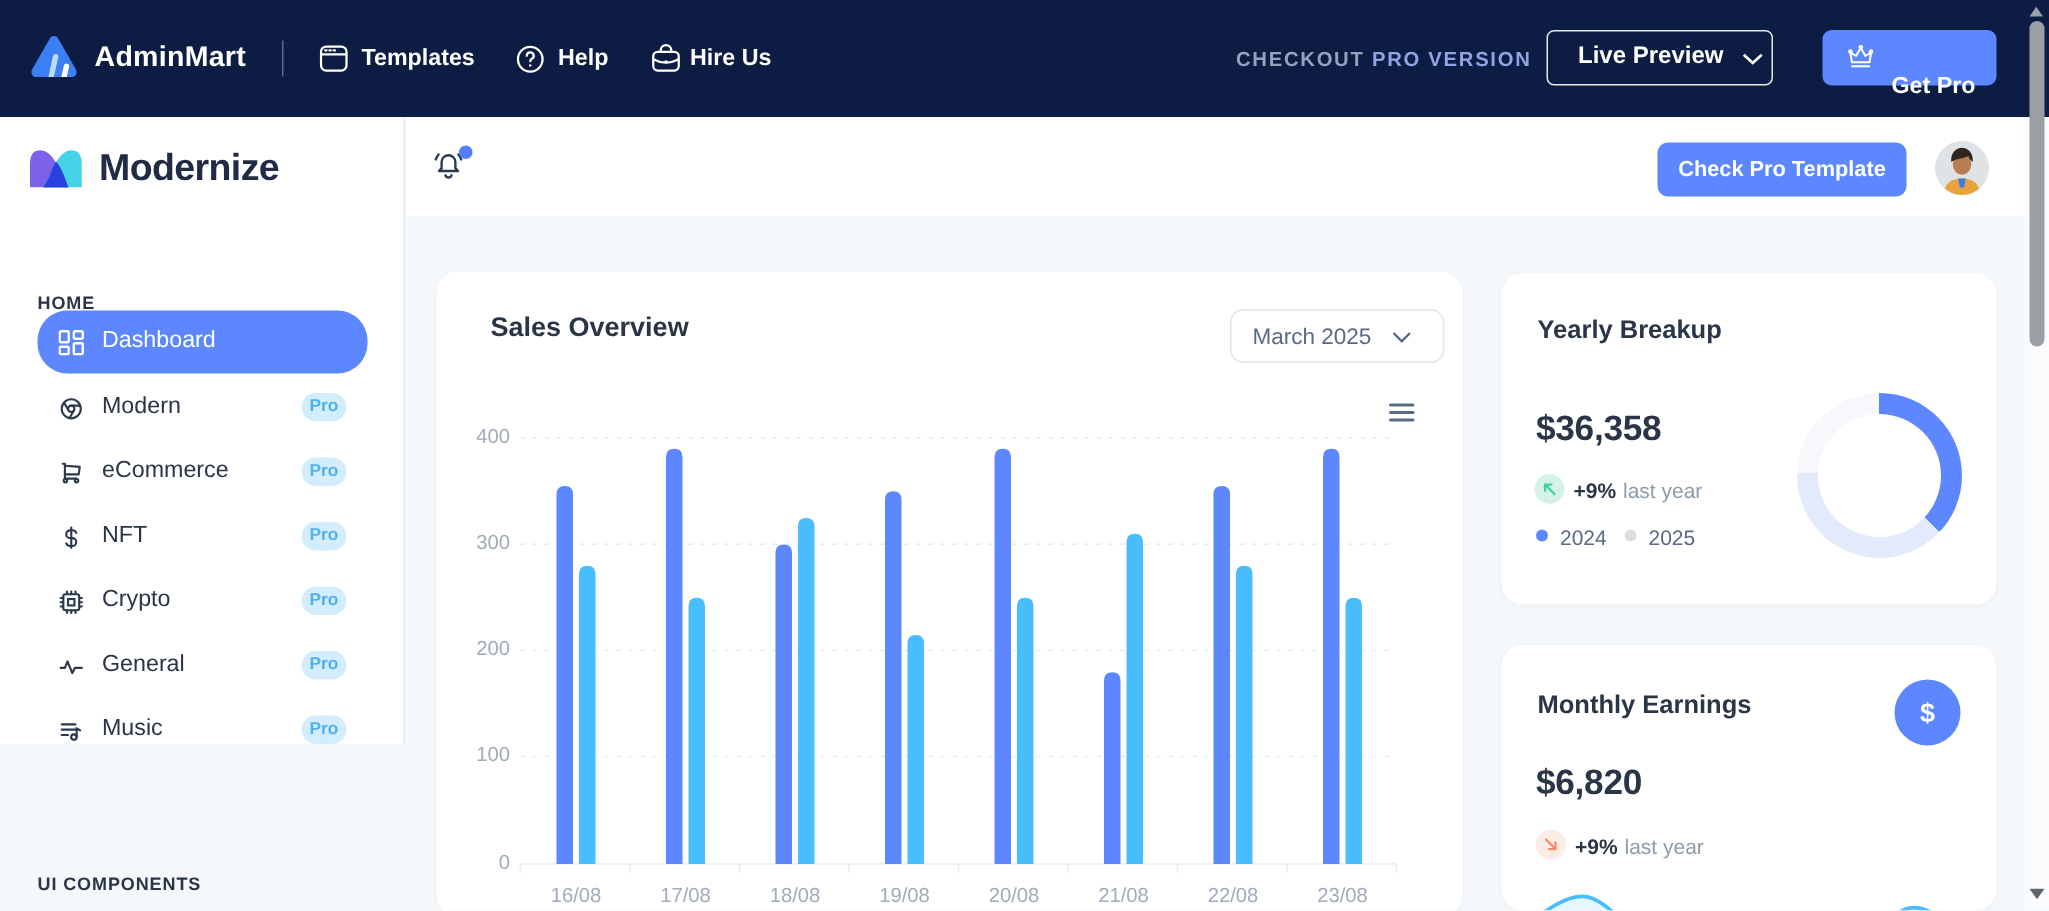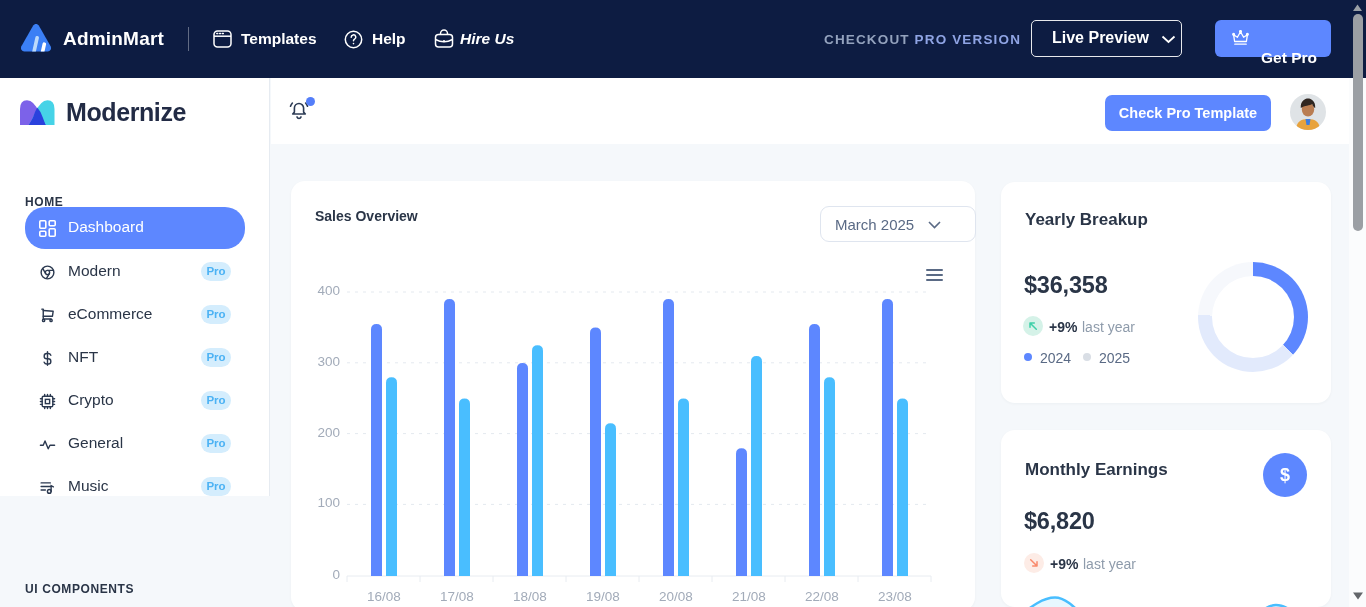--- a/index.html
+++ b/index.html
@@ -64,21 +64,21 @@
     <circle cx="9.5" cy="13.6" r="0.8" fill="#fff" stroke="none"></circle>
   </svg>
   <div class="navtxt abs" style="left:372px;top:30px;">Help</div>
 
   <svg class="abs" style="left:434px;top:29px" width="20" height="20" viewBox="0 0 20 20" fill="none" stroke="#fff" stroke-width="1.5">
     <rect x="1.5" y="5.5" width="17" height="12.5" rx="3"></rect>
     <path d="M6.5 5.5 v-1 a3.5 3.5 0 0 1 7 0 v1"></path>
     <path d="M1.5 10.5 c3 1.6 6 2.3 8.5 2.3 s5.5 -0.7 8.5 -2.3"></path>
     <circle cx="10" cy="12.2" r="1.1" fill="#fff" stroke="none"></circle>
   </svg>
-  <div class="navtxt abs" style="left:460px;top:30px;font-style:italic;">Hire Us</div>
+  <div class="navtxt abs" style="left:460px;top:30px;">Hire Us</div>
 
   <div class="abs" style="left:824px;top:32px;font-size:13.5px;font-weight:700;letter-spacing:1.15px;white-space:nowrap;">
     <span style="color:#93a2bd;">CHECKOUT</span> <span style="color:#8fa4e4;">PRO VERSION</span>
   </div>
 
   <div class="abs" style="left:1031px;top:20px;width:151px;height:37px;border:1px solid rgba(255,255,255,0.9);border-radius:5px;">
     <div class="abs" style="left:20px;top:8px;color:#fff;font-size:16px;font-weight:700;">Live Preview</div>
     <svg class="abs" style="left:129px;top:14px" width="15" height="9" viewBox="0 0 15 9" fill="none" stroke="#fff" stroke-width="1.8">
         <path d="M1.5 1.5 L7.5 7 L13.5 1.5"></path>
       </svg>
@@ -201,22 +201,22 @@
       <rect width="36" height="36" fill="#dfe3e6"></rect>
       <path d="M6 36 c0 -8 5 -11 12 -11 s12 3 12 11 Z" fill="#e8a33d"></path>
       <path d="M15.5 25 h5 l-1 6 h-3 Z" fill="#3d7de0"></path>
       <ellipse cx="18" cy="15.5" rx="6.2" ry="7" fill="#b97d52"></ellipse>
       <path d="M10.8 14 c-0.5 -7 4 -9.5 7.2 -9.5 s7.7 2.5 7.2 9.5 c-2.5 -1.5 -3 -4 -3 -4 -2 1.5 -8 1.5 -11.4 4 Z" fill="#2f2621"></path>
     </g>
   </svg>
 </div>
 
 <div class="card" id="salescard" style="left:291px;top:181px;width:684px;height:430px;">
-  <div class="ctitle" style="left:24px;top:27px;font-size:14px;text-align:center;">Sales Overview</div>
-  <div class="abs" style="left:529px;top:25px;width:156px;height:36px;border:1px solid #dfe5ef;border-radius:9px;">
+  <div class="ctitle" style="left:36px;top:27px;font-size:18px;text-align:center;">Sales Overview</div>
+  <div class="abs" style="left:529px;top:25px;width:143px;height:36px;border:1px solid #dfe5ef;border-radius:9px;">
     <div class="abs" style="left:14px;top:9px;font-size:15px;color:#5a6a85;">March 2025</div>
     <svg class="abs" style="left:107px;top:14px" width="13" height="8" viewBox="0 0 13 8" fill="none" stroke="#5a6a85" stroke-width="1.6">
         <path d="M1 1 L6.5 6.5 L12 1"></path>
       </svg>
   </div>
 
   <div class="abs" style="left:635px;top:88px;width:17px;height:2px;background:#5a6a85;border-radius:1px;"></div>
   <div class="abs" style="left:635px;top:93px;width:17px;height:2px;background:#5a6a85;border-radius:1px;"></div>
   <div class="abs" style="left:635px;top:98px;width:17px;height:2px;background:#5a6a85;border-radius:1px;"></div>
 

